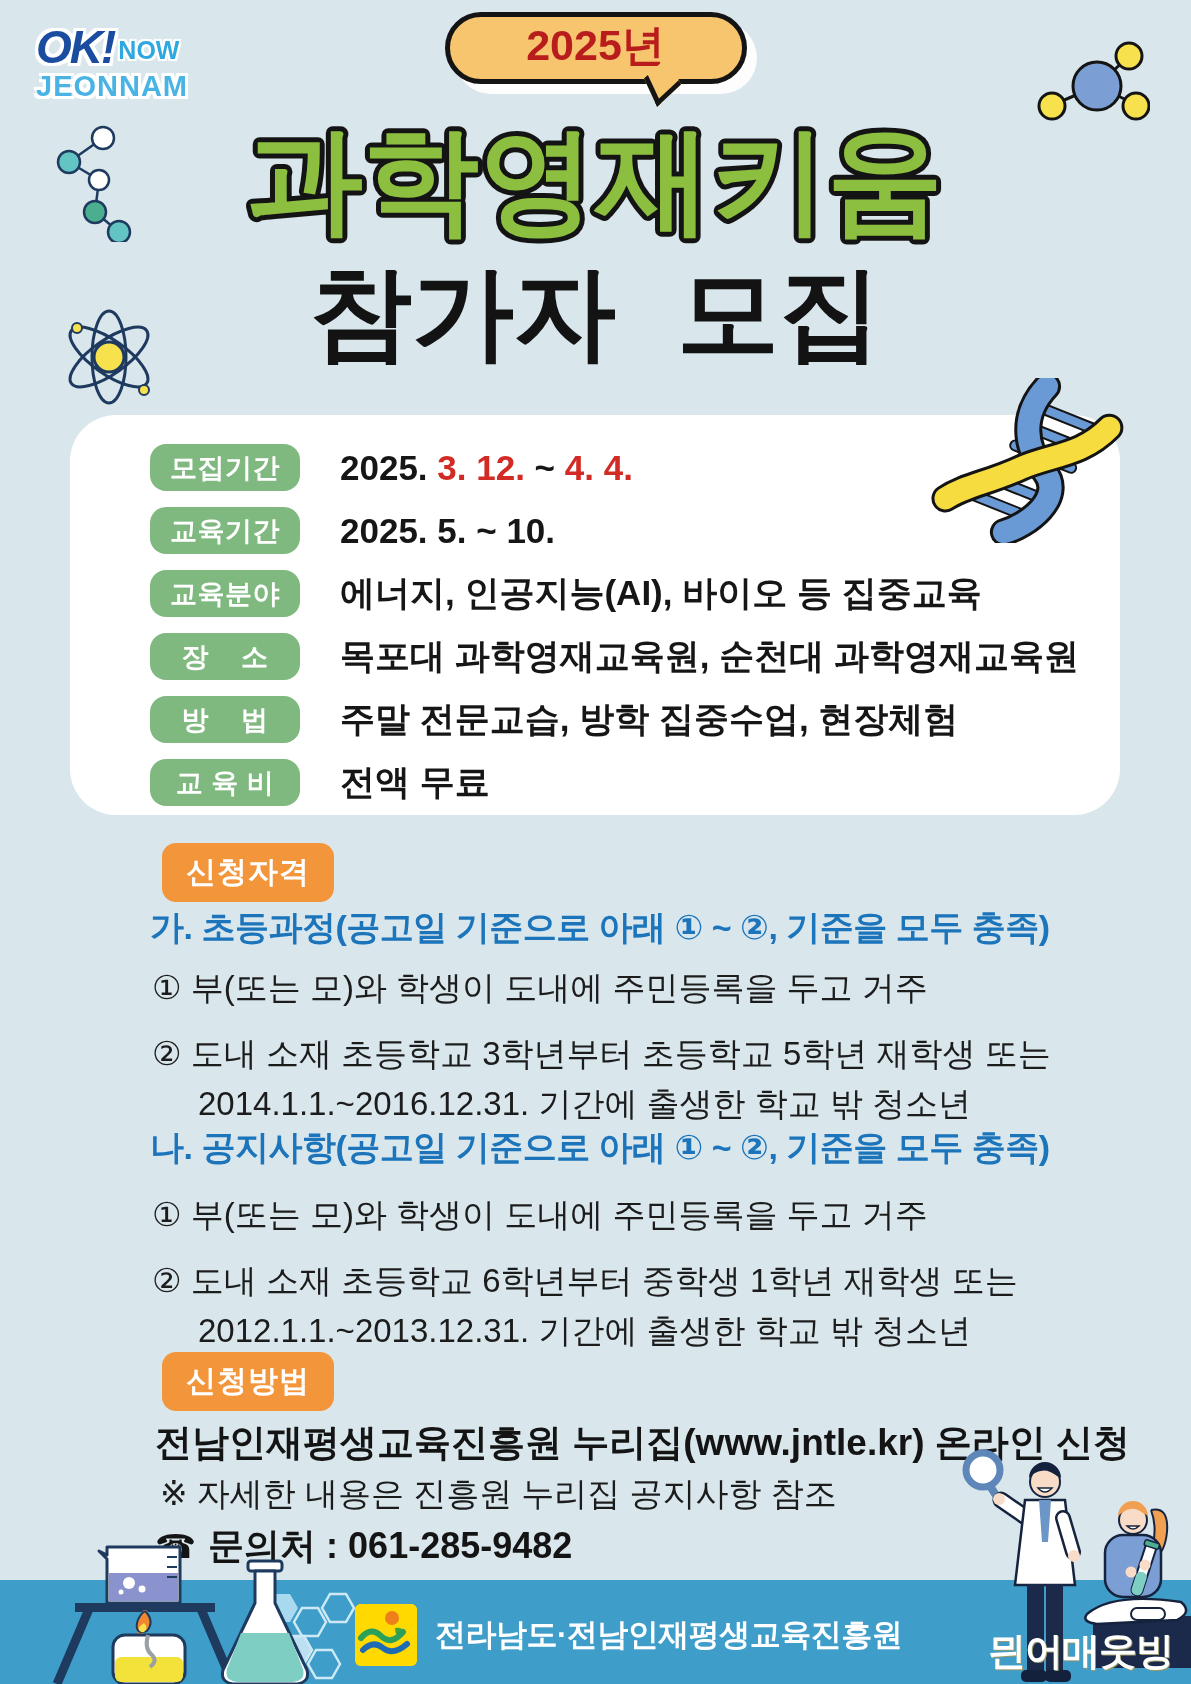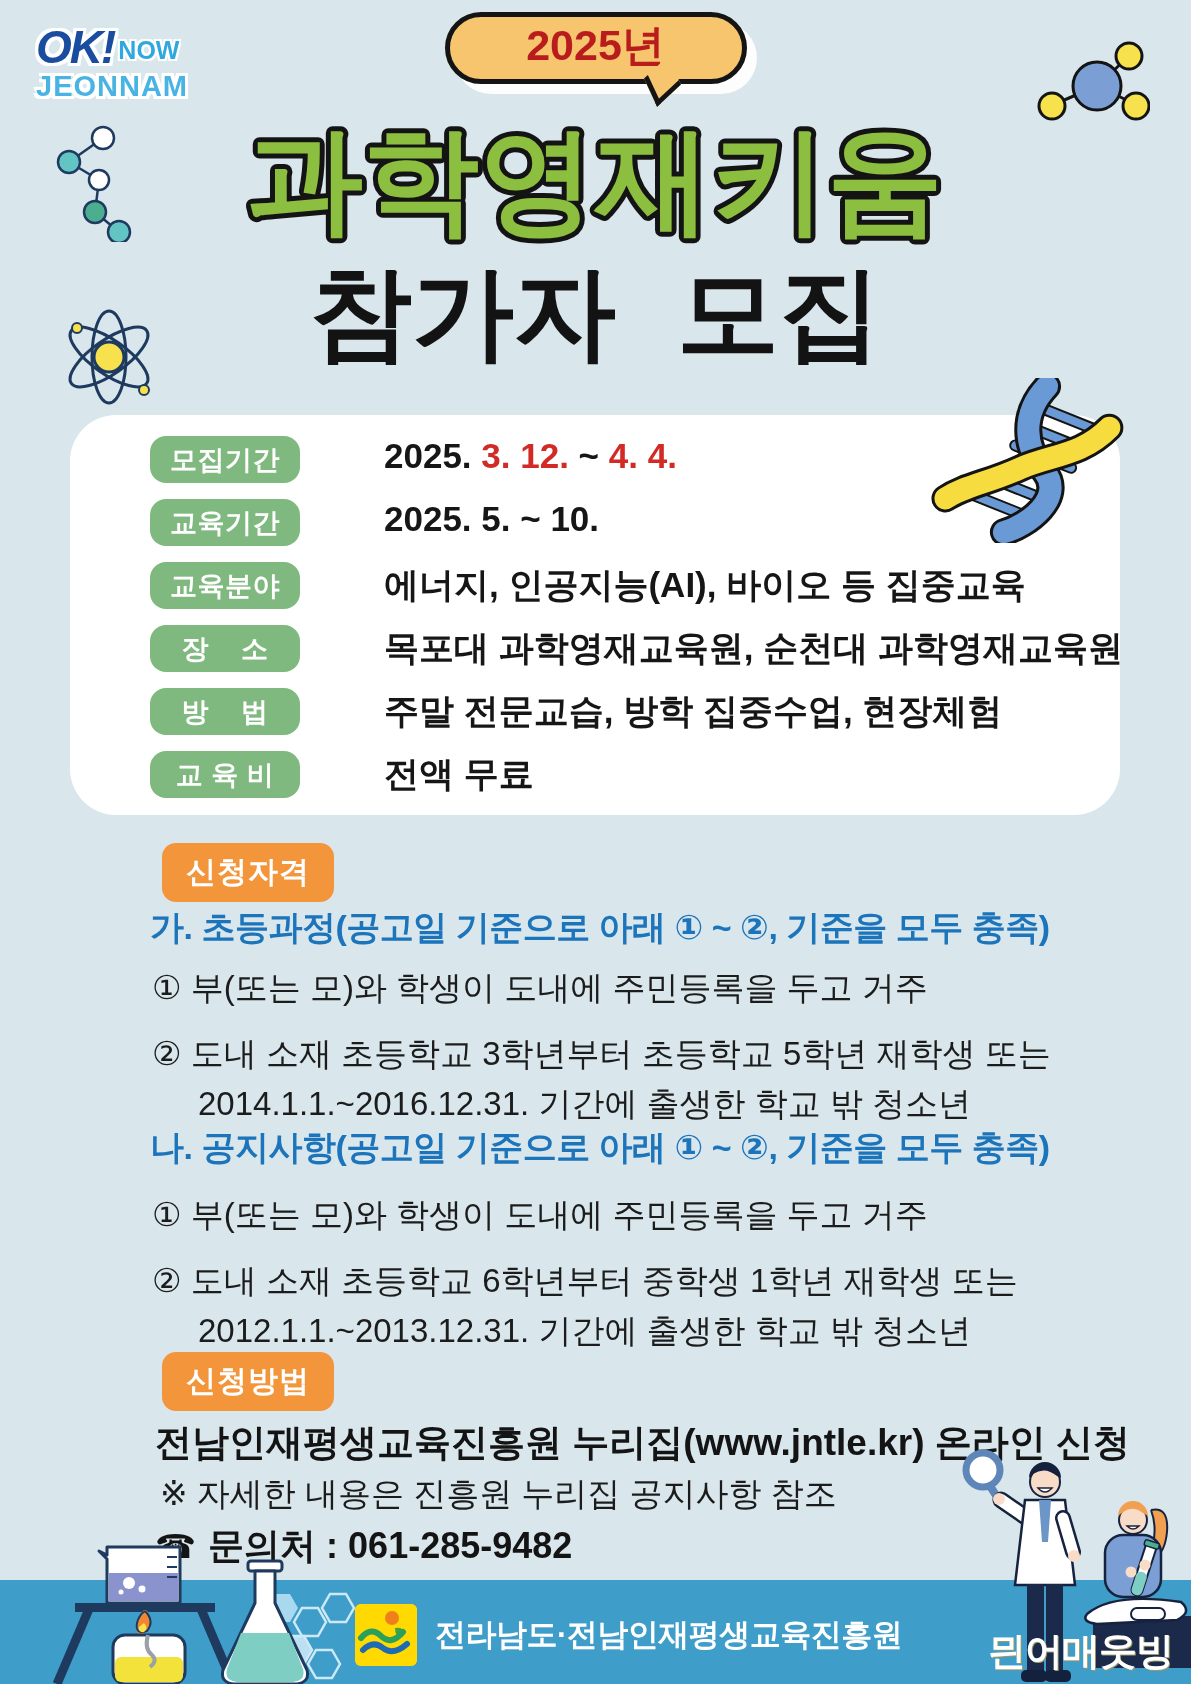--- a/index.html
+++ b/index.html
@@ -42,21 +42,21 @@
     position:absolute;left:0;top:246px;width:1191px;text-align:center;
     font-size:102px;font-weight:900;color:#131313;letter-spacing:0px;font-family:Liberation Mono, monospace;
   }
   
   .deco{position:absolute;}
   
   .info-card{
     position:absolute;left:70px;top:415px;width:1050px;height:400px;
     background:#ffffff;border-radius:46px;padding-top:21px;box-sizing:border-box;z-index:1;
   }
-  .info-row{display:flex;align-items:flex-start;height:63px;margin-left:80px;gap:44px;}
+  .info-row{display:flex;align-items:center;height:63px;margin-left:80px;}
   .pill{
     width:150px;height:47px;flex:0 0 150px;background:#7FB97F;border-radius:16px;
     color:#fff;font-weight:bold;font-size:27px;display:flex;align-items:center;justify-content:center;
     white-space:pre;letter-spacing:0.5px;
   }
   .value{margin-left:40px;font-size:35px;font-weight:bold;color:#161616;white-space:pre;}
   .value .red{color:#D22A24;}
   
   .tag-badge{
     position:absolute;left:162px;background:#F3953B;border-radius:14px;

